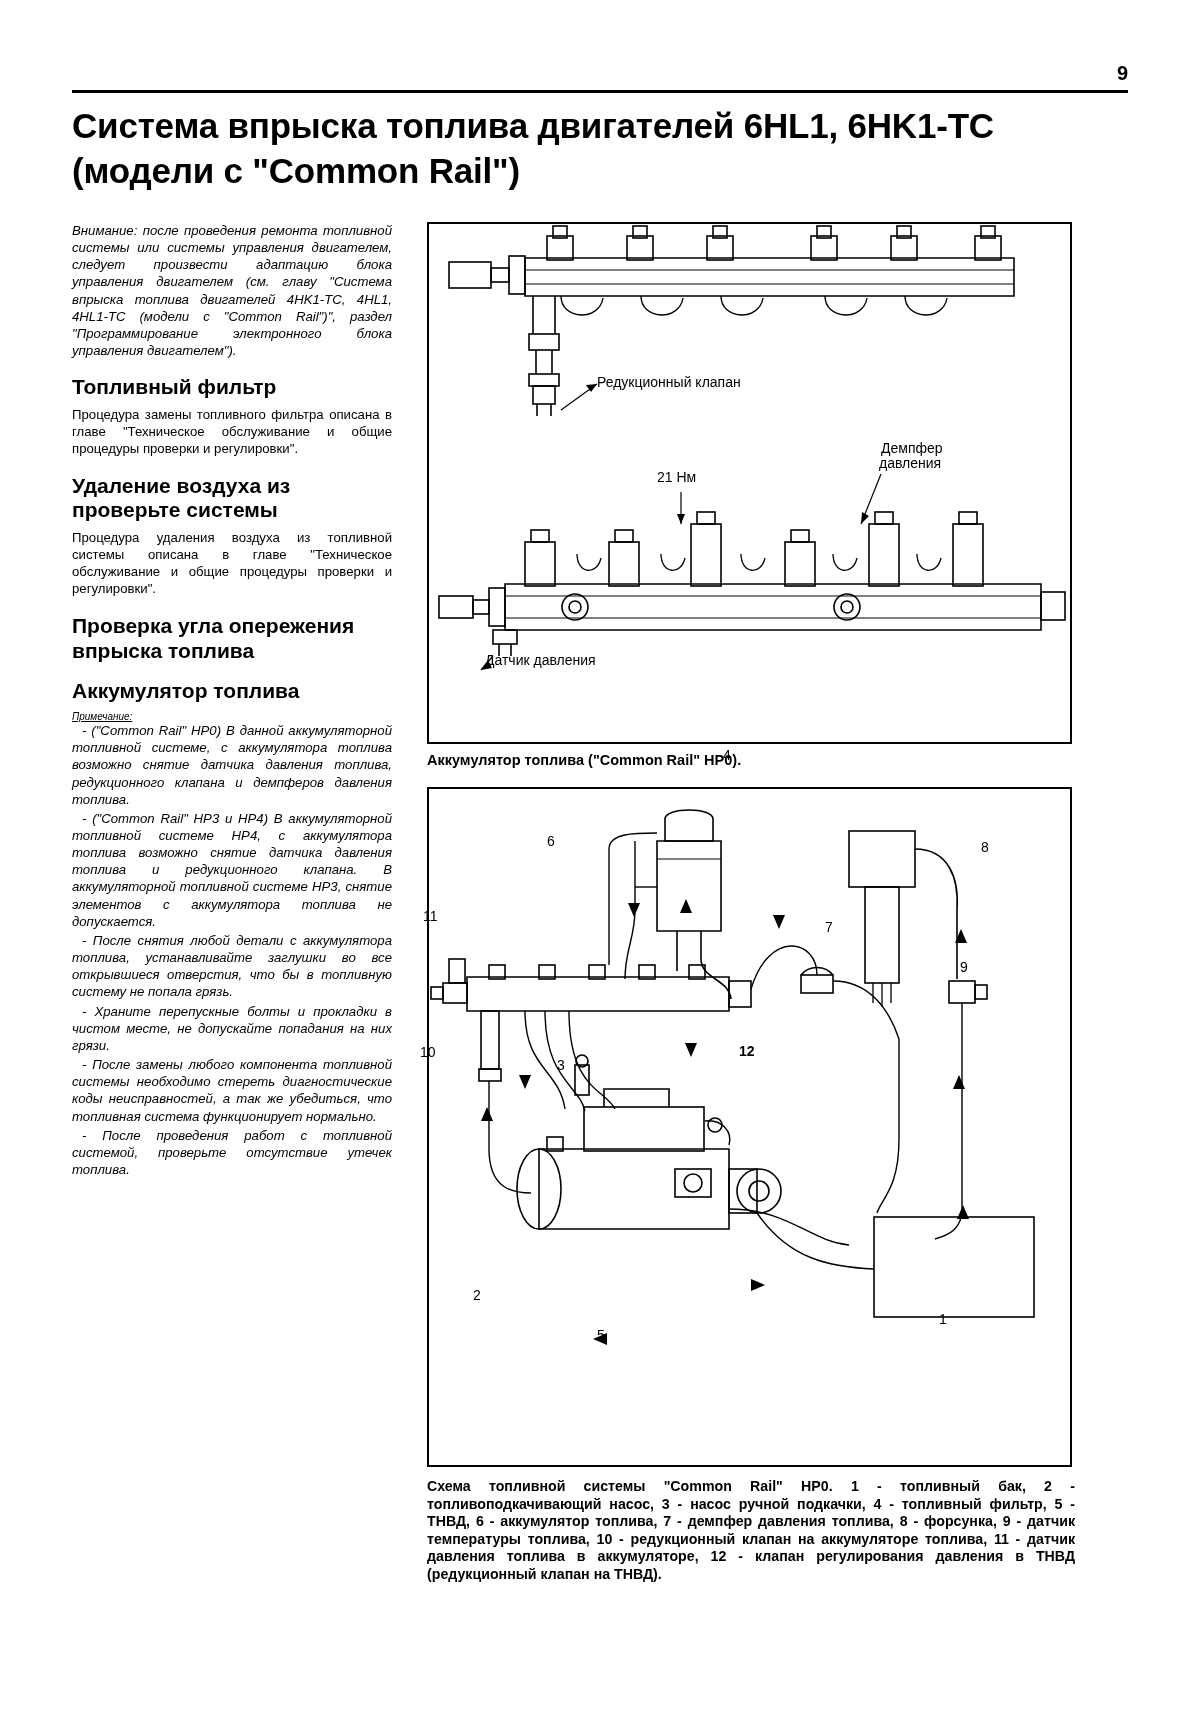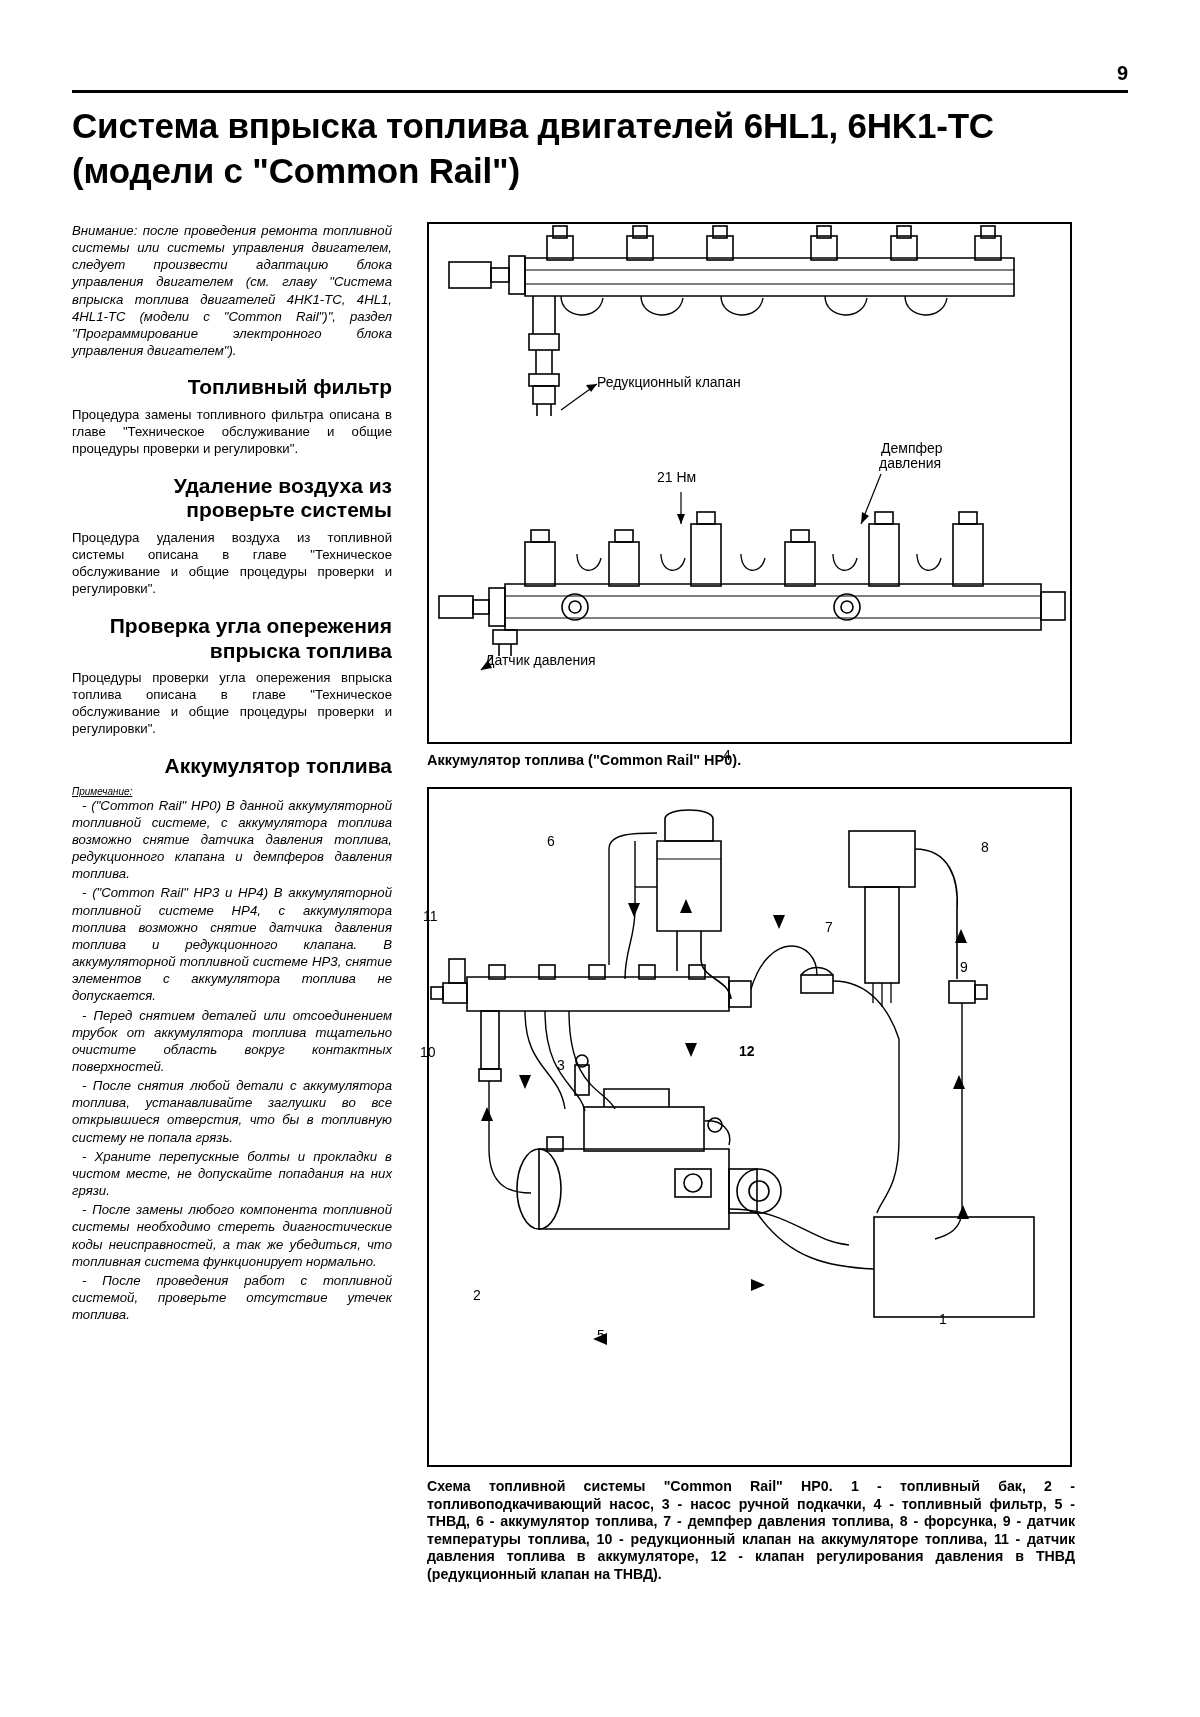--- a/index.html
+++ b/index.html
@@ -53,21 +53,20 @@
     line-height: 1.3;
     font-style: italic;
     text-align: justify;
     margin-bottom: 14px;
   }
   .sec-head {
     font-size: 21px;
     font-weight: bold;
     line-height: 1.18;
     margin: 16px 0 7px 0;
-    text-align: right;
   }
   .body-text {
     font-size: 13.2px;
     line-height: 1.28;
     text-align: justify;
   }
   .remark-label {
     font-size: 10px;
     font-style: italic;
     text-decoration: underline;
@@ -122,29 +121,27 @@
       <span>Внимание: после проведения ремонта топливной системы или системы управления двигателем, следует произвести адаптацию блока управления двигателем (см. главу "Система впрыска топлива двигателей 4HK1-TC, 4HL1, 4HL1-TC (модели с "Common Rail")", раздел "Программирование электронного блока управления двигателем").</span>
     </div>
 
     <div class="sec-head">Топливный фильтр</div>
     <div class="body-text">Процедура замены топливного фильтра описана в главе "Техническое обслуживание и общие процедуры проверки и регулировки".</div>
 
     <div class="sec-head">Удаление воздуха из проверьте системы</div>
     <div class="body-text">Процедура удаления воздуха из топливной системы описана в главе "Техническое обслуживание и общие процедуры проверки и регулировки".</div>
 
     <div class="sec-head">Проверка угла опережения впрыска топлива</div>
-    <div class="body-text">Процедуры проверки угла опережения впрыска топлива описана в главе "Техническое обслуживание и общие процедуры проверки и регулировки".</div>
 
     <div class="sec-head">Аккумулятор топлива</div>
 
     <div class="remark-label">Примечание:</div>
     <div class="remark-list">
       <p>- ("Common Rail" HP0) В данной аккумуляторной топливной системе, с аккумулятора топлива возможно снятие датчика давления топлива, редукционного клапана и демпферов давления топлива.</p>
       <p>- ("Common Rail" HP3 и HP4) В аккумуляторной топливной системе HP4, с аккумулятора топлива возможно снятие датчика давления топлива и редукционного клапана. В аккумуляторной топливной системе HP3, снятие элементов с аккумулятора топлива не допускается.</p>
-      <p>- Перед снятием деталей или отсоединением трубок от аккумулятора топлива тщательно очистите область вокруг контактных поверхностей.</p>
       <p>- После снятия любой детали с аккумулятора топлива, устанавливайте заглушки во все открывшиеся отверстия, что бы в топливную систему не попала грязь.</p>
       <p>- Храните перепускные болты и прокладки в чистом месте, не допускайте попадания на них грязи.</p>
       <p>- После замены любого компонента топливной системы необходимо стереть диагностические коды неисправностей, а так же убедиться, что топливная система функционирует нормально.</p>
       <p>- После проведения работ с топливной системой, проверьте отсутствие утечек топлива.</p>
     </div>
   </div>
 
   <div class="fig-box" id="fig1">
     <svg width="641" height="518" viewBox="0 0 641 518">
       <g fill="none" stroke="#000" stroke-width="1.6">

